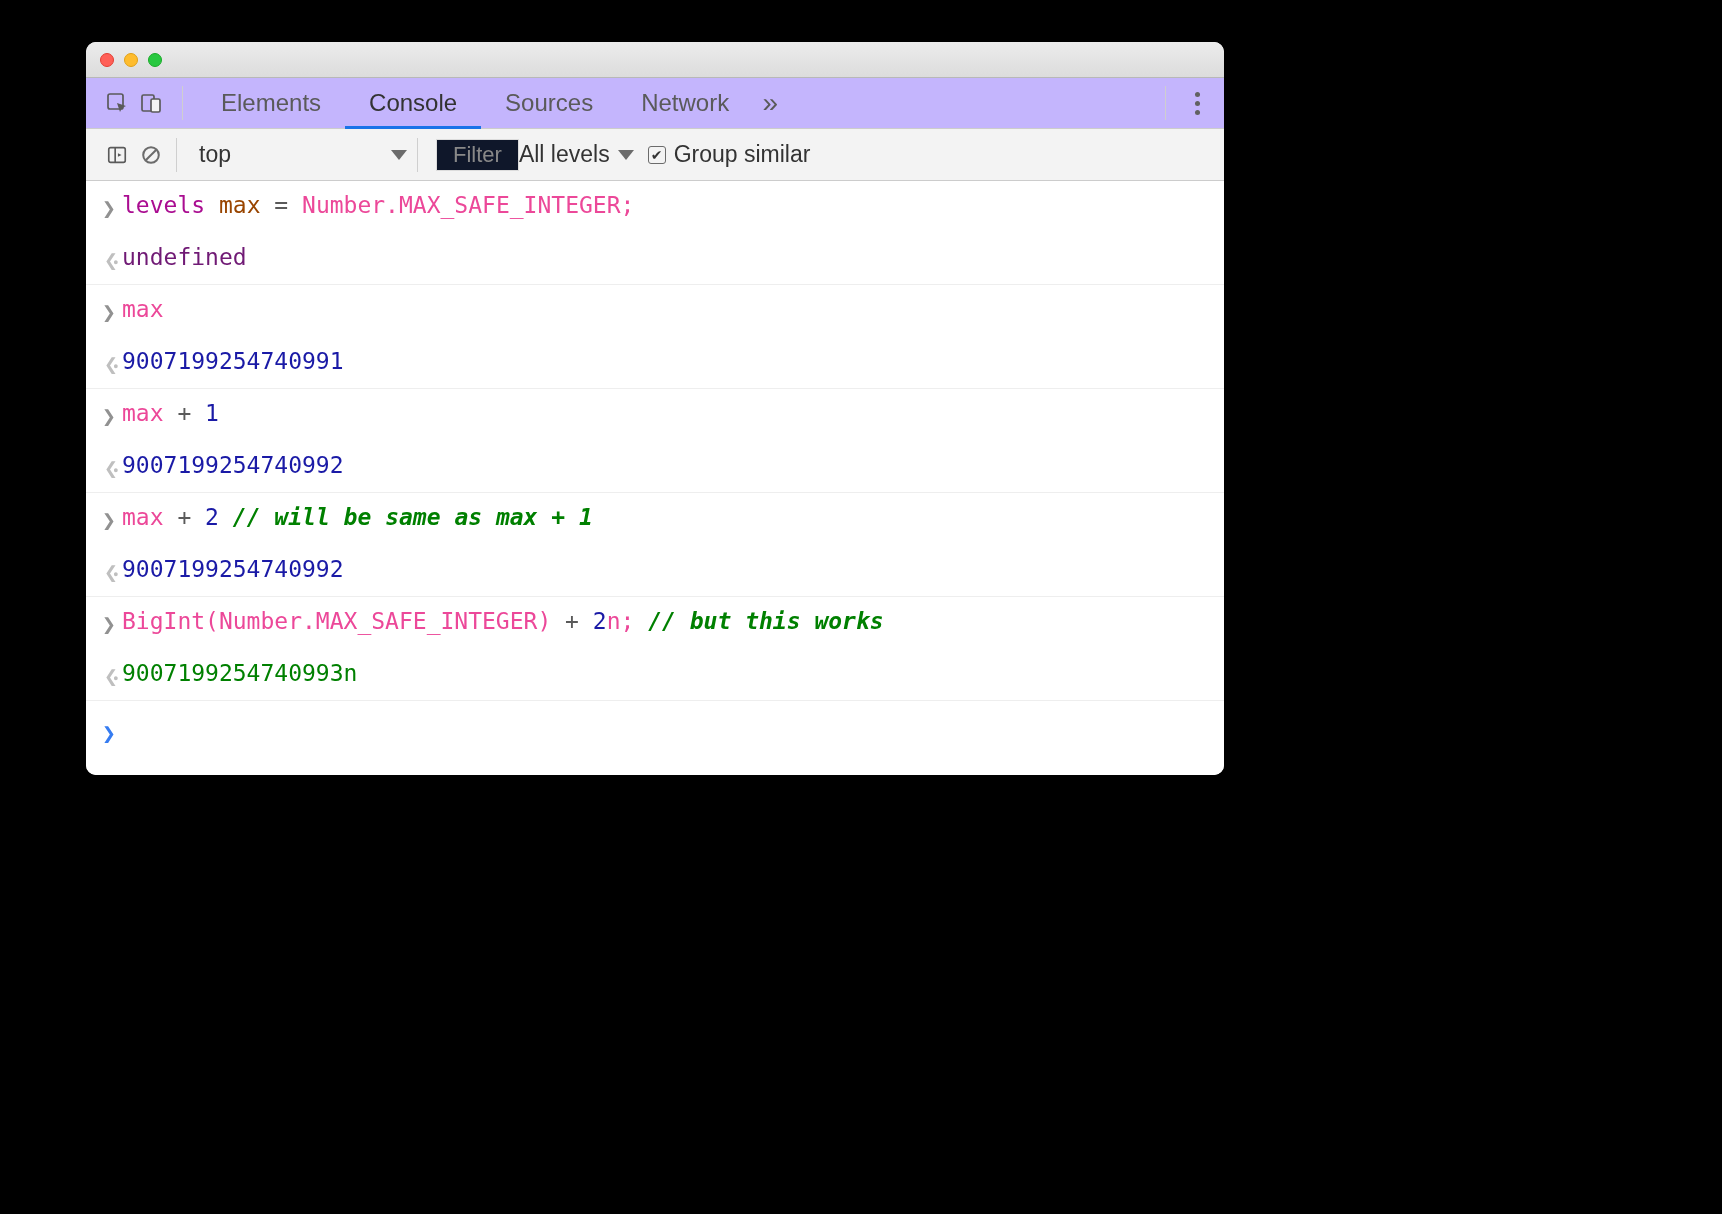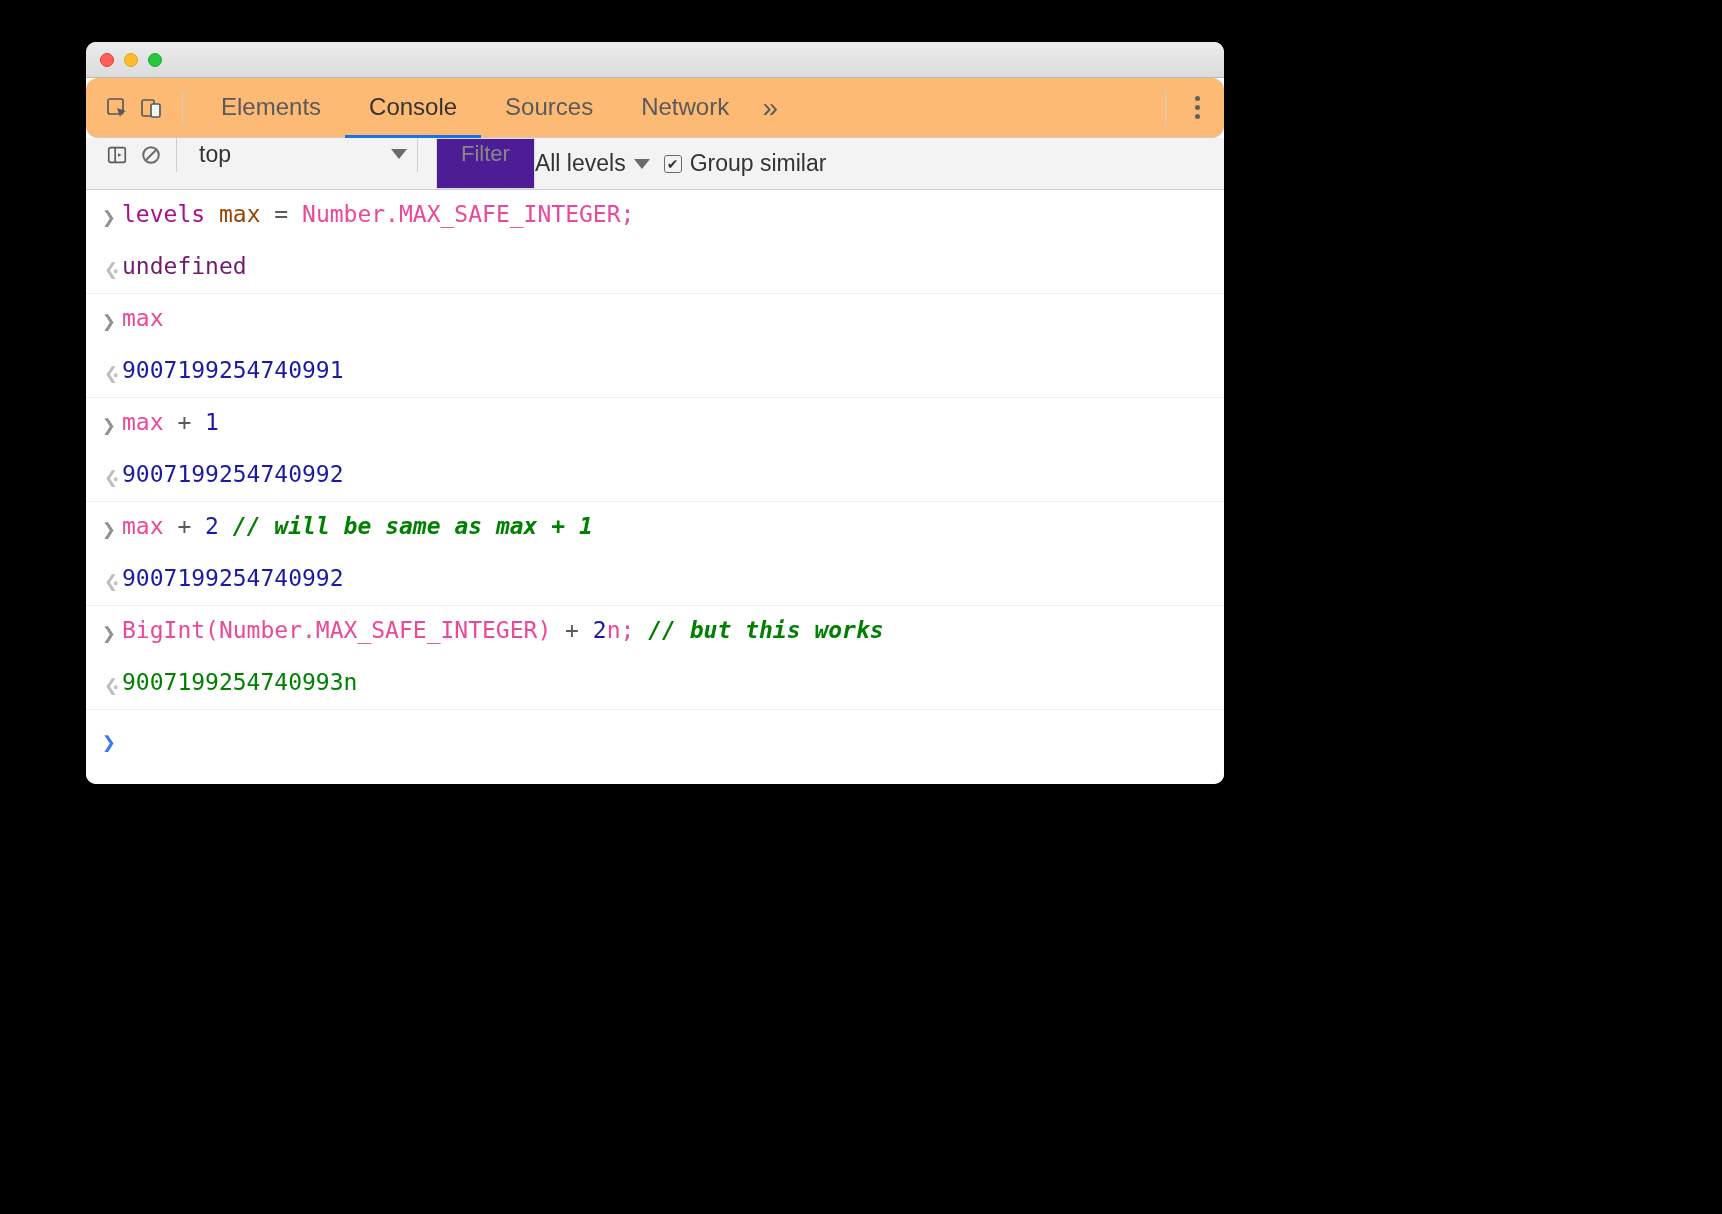--- a/index.html
+++ b/index.html
@@ -44,27 +44,26 @@
   .title {
     position: absolute;
     left: 0; right: 0;
     text-align: center;
     color: #4a4a4a;
     font-size: 20px;
     pointer-events: none;
   }
   
   .tabstrip {
-    height: 60px;
-    background: #fdba74;
+    height: 51px;
+    background: #c4b5fd;
     border-bottom: 1px solid #ccc;
     display: flex;
     align-items: center;
     padding: 0 10px 0 14px;
-    border-radius: 12px;
   }
   .icon-btn {
     width: 34px; height: 34px;
     display: flex; align-items: center; justify-content: center;
     color: #5a5a5a;
     cursor: pointer;
     border-radius: 4px;
   }
   .sep {
     width: 1px; height: 34px;
@@ -90,43 +89,44 @@
     gap: 4px;
     cursor: pointer;
   }
   .kebab span { width: 5px; height: 5px; background:#616161; border-radius:50%; }
   
   .console-toolbar {
     height: 52px;
     background: #f3f3f3;
     border-bottom: 1px solid #ccc;
     display: flex;
+    align-items: center;
     padding: 0 14px;
     font-size: 23px;
     color: #333;
   }
   .context-select {
     flex: 0 0 auto;
     display: flex; align-items: center;
     padding: 0 10px;
     height: 32px;
     cursor: pointer;
     gap: 160px;
   }
   .dd-arrow {
     width: 0; height: 0;
     border-left: 8px solid transparent;
     border-right: 8px solid transparent;
     border-top: 10px solid #6b6b6b;
   }
   .filter-box {
     margin-left: 18px;
-    padding: 2px 24px;
+    padding: 2px 16px;
     border: 1px solid #dcdcdc;
-    background: #4c1d95;
+    background: #0f172a;
     color: #888;
     font-size: 22px;
   }
   .levels {
     display:flex; align-items:center; gap:8px;
     cursor:pointer;
   }
   .cbwrap {
     margin-left: 14px;
     display:flex; align-items:center; gap:8px;

